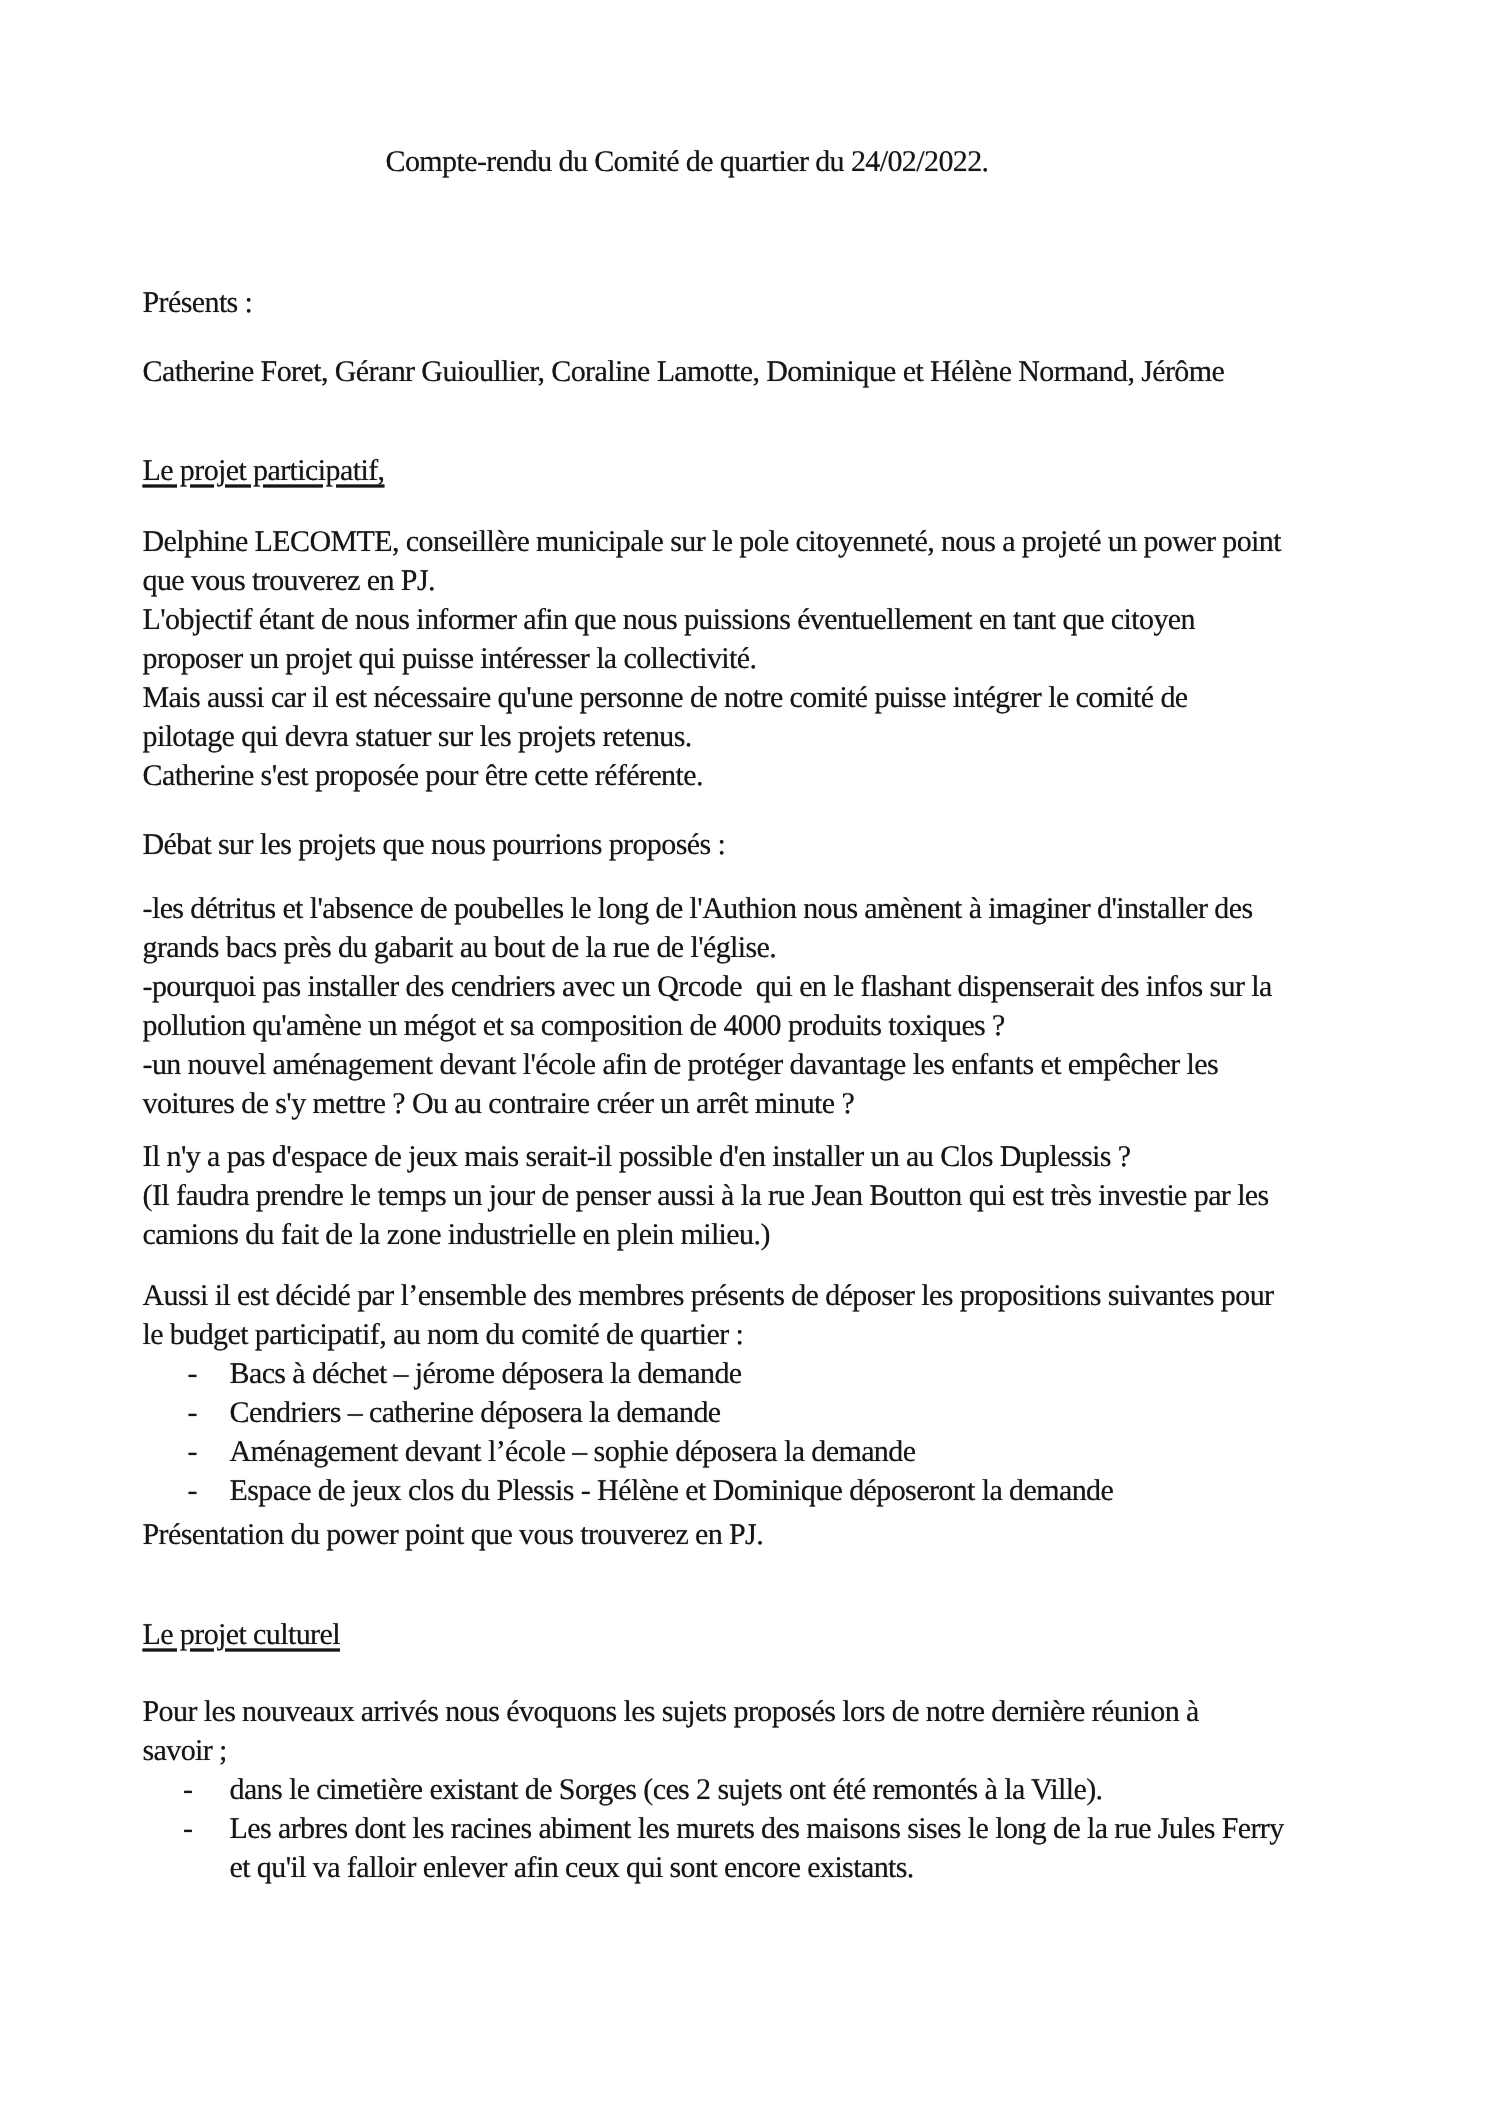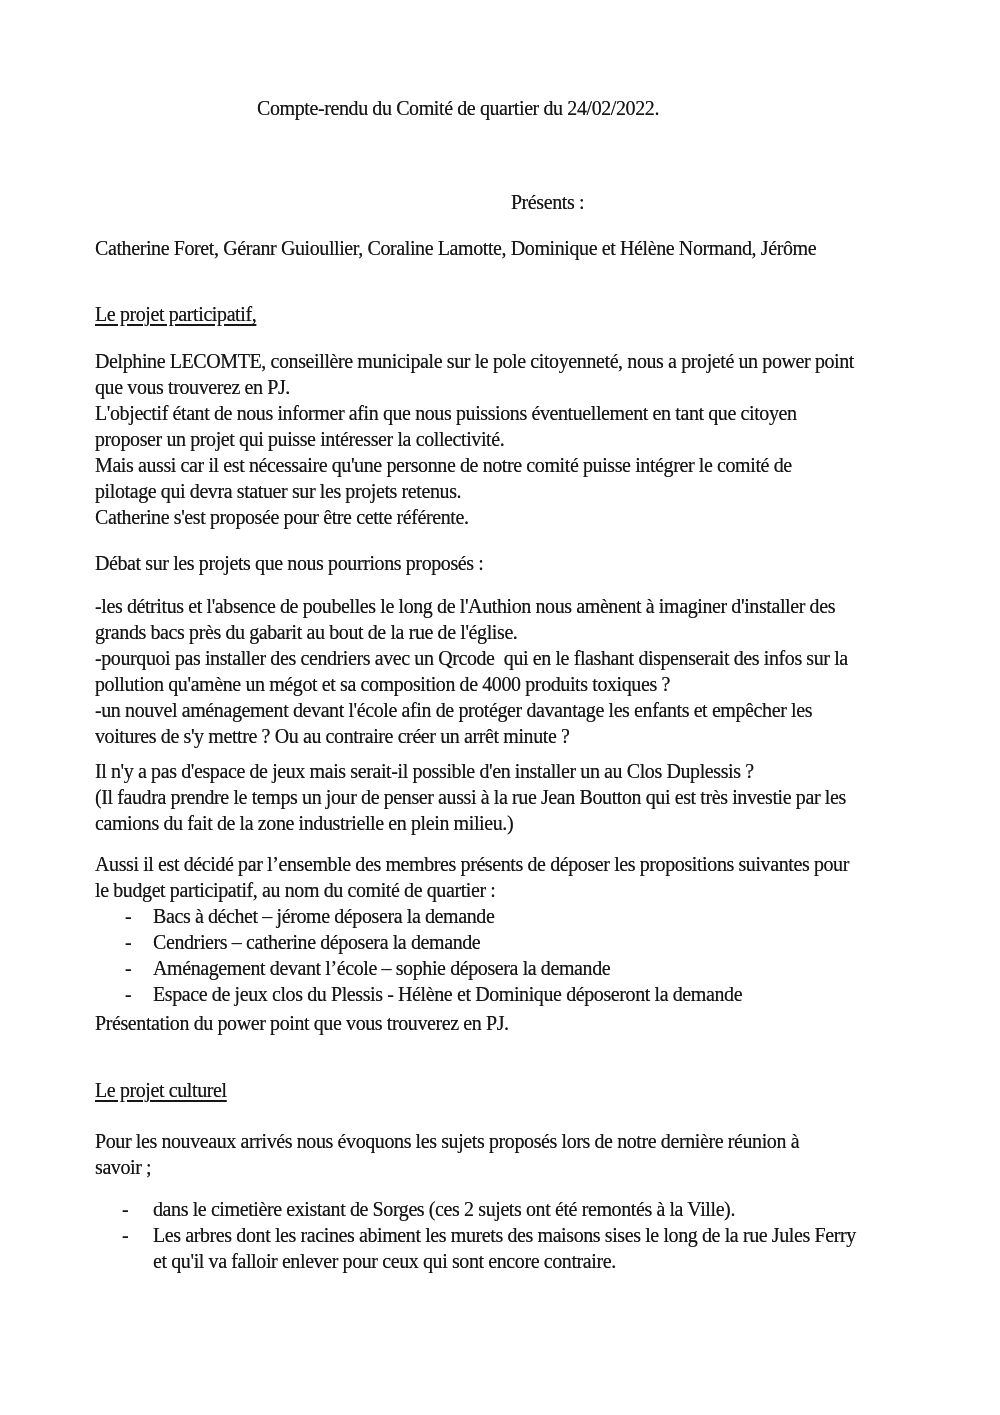--- a/index.html
+++ b/index.html
@@ -21,21 +21,21 @@
     letter-spacing: -0.4px;
     color: #161616;
     text-shadow: 0 0 0.5px rgba(20,20,20,0.65);
   }
   .line { white-space: pre; }
   .doc-title {
     width: 726px;
     text-align: center;
     margin-bottom: 68px;
   }
-  .presents-label { margin-bottom: 20px; text-align: center; }
+  .presents-label { margin-bottom: 20px; }
   .attendees { margin-bottom: 40px; }
   .section-heading {
     text-decoration: underline;
     text-decoration-thickness: 1.5px;
     text-underline-offset: 3px;
   }
   .heading-participatif { margin-bottom: 21px; }
   .intro-para { margin-bottom: 20px; }
   .debate-label { margin-bottom: 17px; }
   .idea-para { margin-bottom: 9px; }
@@ -47,21 +47,21 @@
     padding-left: 30px;
     white-space: pre;
   }
   .proposal-item .dash {
     display: inline-block;
     width: 28px;
     flex: 0 0 28px;
   }
   .heading-culturel { margin-bottom: 25px; }
   .presentation-line { margin-bottom: 41px; }
-  .recap-para { margin-bottom: 16px; }
+  .recap-para { }
   .topic-item {
     position: relative;
     padding-left: 58px;
   }
   .topic-item .dash {
     position: absolute;
     left: 27px;
     top: 0;
   }
 </style>
@@ -141,17 +141,17 @@
   </div>
 
   <div class="topics">
     <div class="topic-item">
       <span class="dash">-</span>
       <div class="line">dans le cimetière existant de Sorges (ces 2 sujets ont été remontés à la Ville).</div>
     </div>
     <div class="topic-item">
       <span class="dash">-</span>
       <div class="line">Les arbres dont les racines abiment les murets des maisons sises le long de la rue Jules Ferry</div>
-      <div class="line">et qu'il va falloir enlever pour ceux qui sont encore contraire.</div>
+      <div class="line">et qu'il va falloir enlever afin ceux qui sont encore existants.</div>
     </div>
   </div>
 
 </div>
 
 </body></html>

